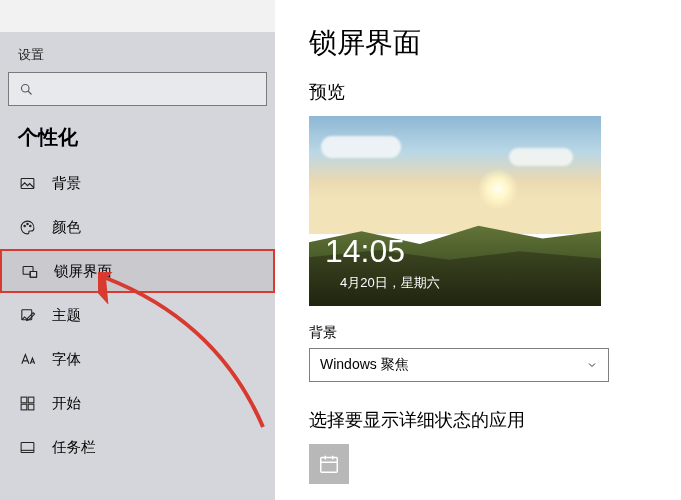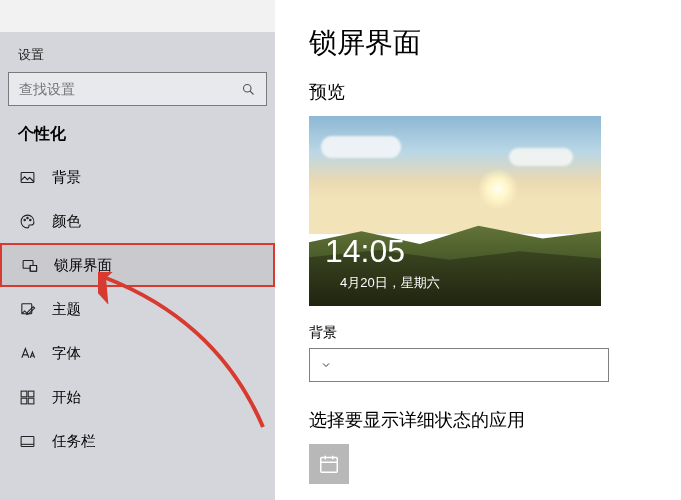--- a/index.html
+++ b/index.html
@@ -44,21 +44,21 @@
 .search-box input {
   flex: 1;
   border: none;
   background: transparent;
   font-size: 14px;
   outline: none;
   color: #555;
 }
 .search-box .sicon { color: #555; }
 .section-label {
-  font-size: 16px;
+  font-size: 20px;
   font-weight: bold;
   padding: 4px 18px 10px;
 }
 .nav-item {
   display: flex;
   align-items: center;
   gap: 16px;
   padding: 0 18px;
   height: 44px;
   cursor: pointer;
@@ -145,21 +145,20 @@
   pointer-events:none;
 }
 svg { display:block; }
 </style>
 </head>
 <body>
 
 <div class="sidebar">
   <div class="sidebar-title">设置</div>
   <div class="search-box">
-    <input placeholder="查找设置" style="">
     <span class="sicon">
       <svg width="15" height="15" viewBox="0 0 24 24" fill="none" stroke="#555" stroke-width="1.8">
           <circle cx="10" cy="10" r="6"></circle>
           <path d="m20 20-5.6-5.6"></path>
         </svg>
     </span>
   </div>
   <div class="section-label">个性化</div>
 
   <div class="nav-item">
@@ -240,20 +239,21 @@
     <div class="sun"></div>
     <div class="clouds1"></div>
     <div class="clouds2"></div>
     <div class="hills"></div>
     <div class="hills2"></div>
     <div class="time">14:05</div>
     <div class="date">4月20日，星期六</div>
   </div>
   <div class="field-label">背景</div>
   <div class="dropdown">
+    <span>Windows 聚焦</span>
     <span>
       <svg width="12" height="12" viewBox="0 0 24 24" fill="none" stroke="#333" stroke-width="2">
           <path d="m6 9 6 6 6-6"></path>
         </svg>
     </span>
   </div>
   <div class="status-label">选择要显示详细状态的应用</div>
   <div class="app-pick">
     <span>
       <svg width="22" height="22" viewBox="0 0 24 24" fill="none" stroke="#fff" stroke-width="1.6">

